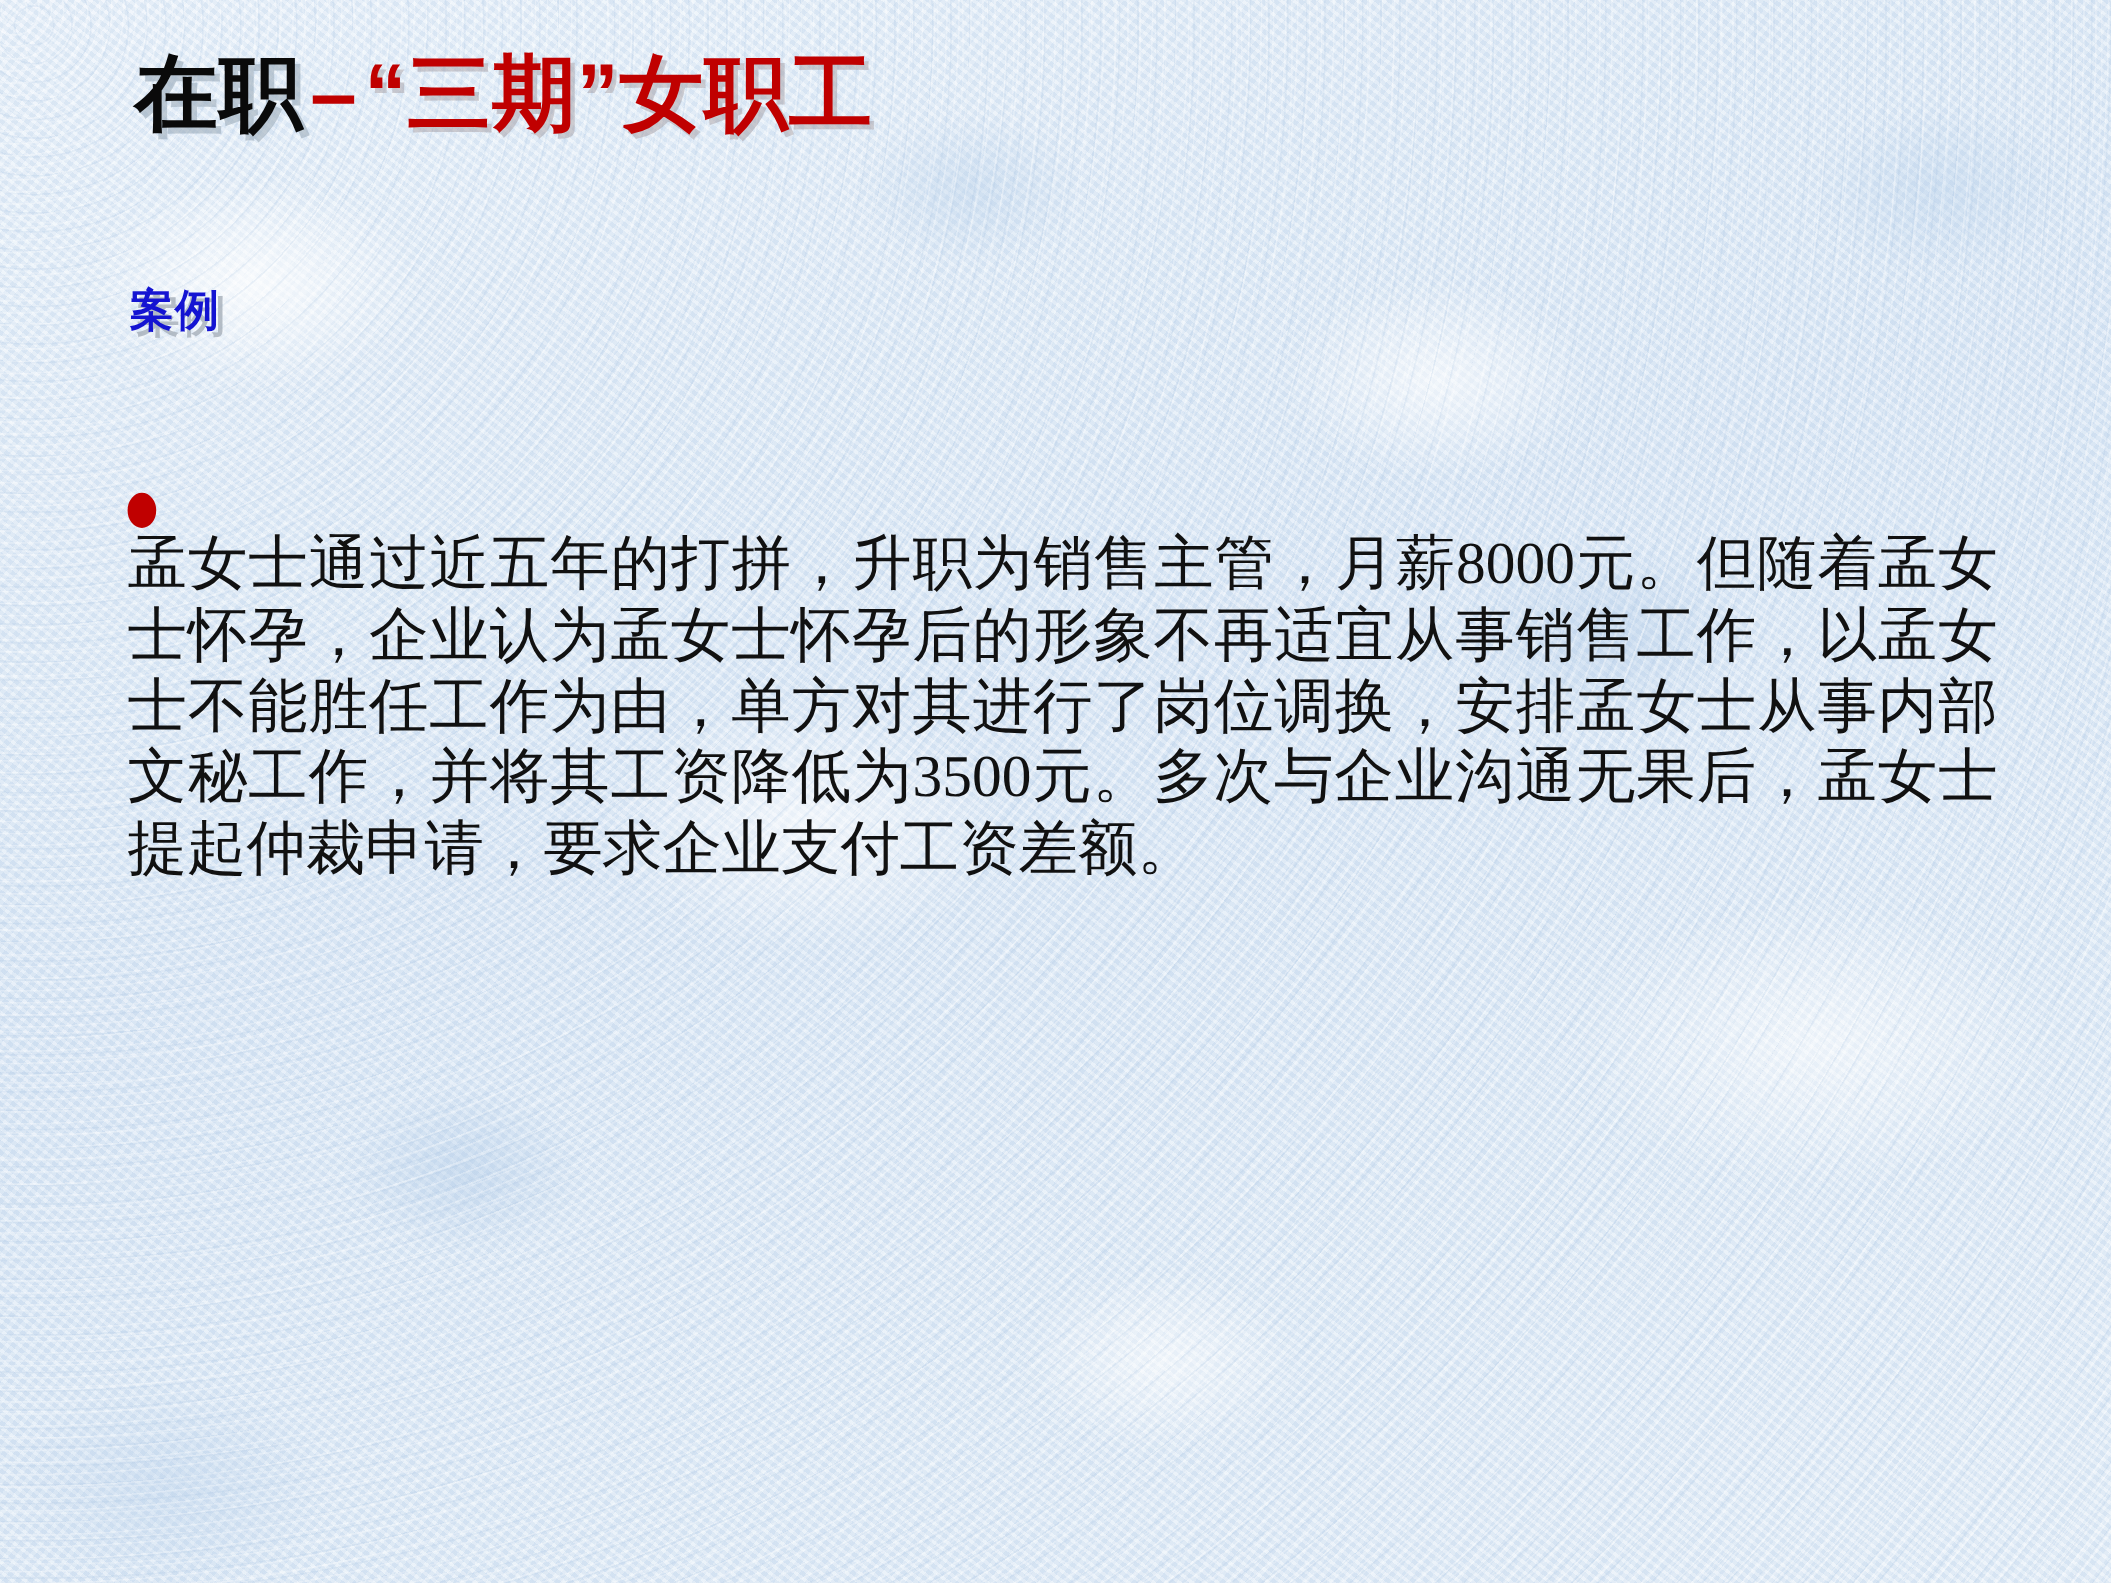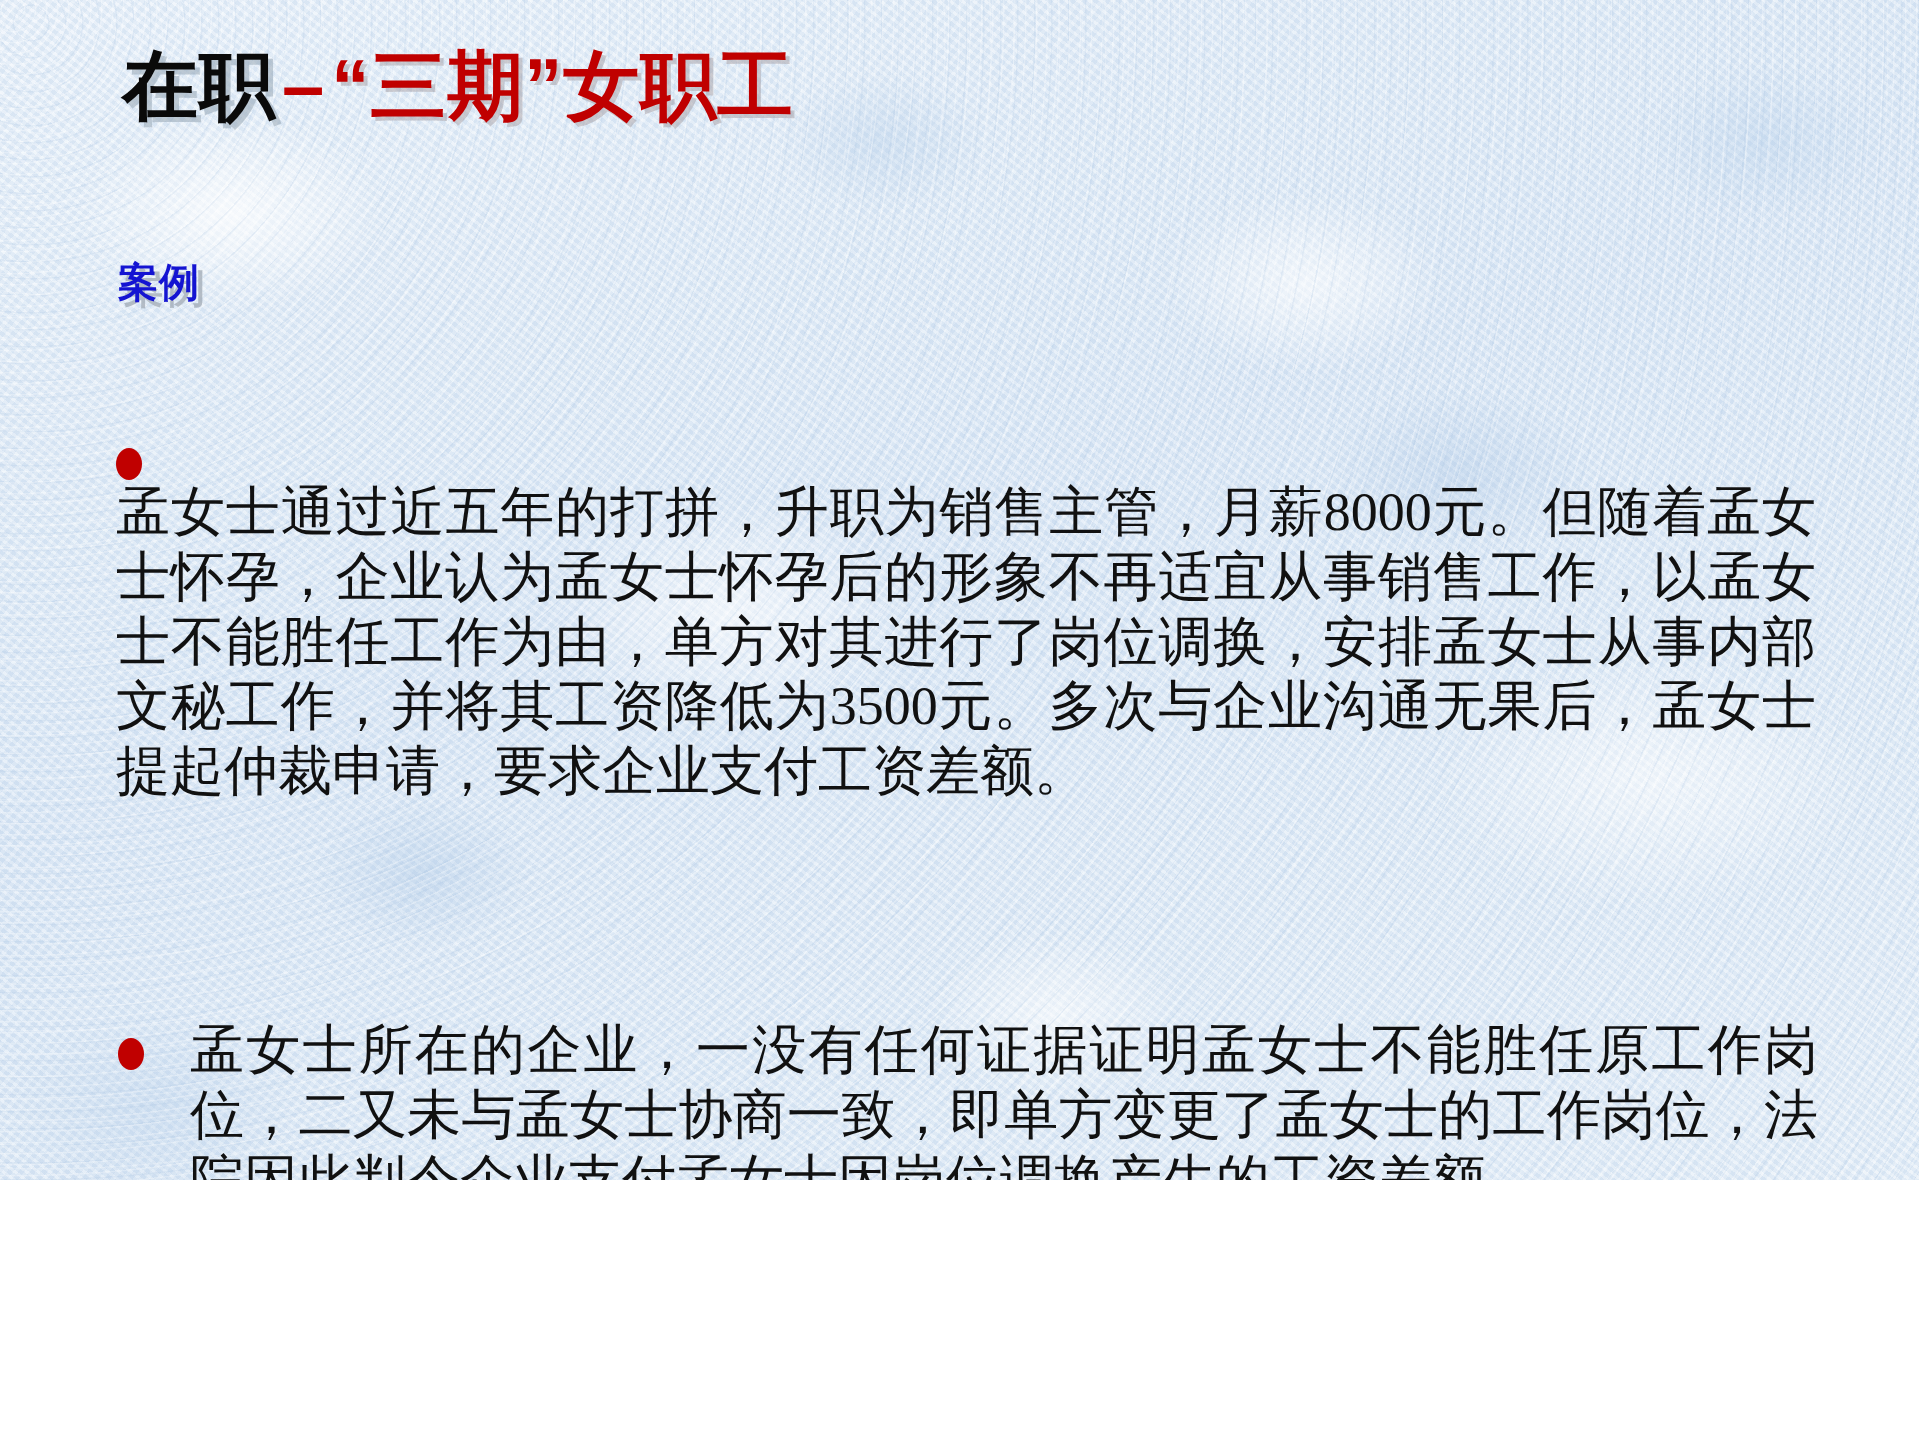--- a/index.html
+++ b/index.html
@@ -7,21 +7,21 @@
     padding: 0;
     background: #ffffff;
   }
   body {
     font-family: "Liberation Serif", "DejaVu Serif", serif;
   }
 
   #slide {
     position: relative;
     width: 1919px;
-    height: 1180px;
+    height: 1439px;
     overflow: hidden;
     background-color: #dfeaf6;
     background-image:
       radial-gradient(ellipse 220px 140px at 12% 18%, rgba(255,255,255,0.75), rgba(255,255,255,0) 70%),
       radial-gradient(ellipse 260px 160px at 38% 52%, rgba(255,255,255,0.60), rgba(255,255,255,0) 72%),
       radial-gradient(ellipse 200px 130px at 68% 24%, rgba(255,255,255,0.62), rgba(255,255,255,0) 70%),
       radial-gradient(ellipse 300px 180px at 86% 66%, rgba(255,255,255,0.55), rgba(255,255,255,0) 72%),
       radial-gradient(ellipse 180px 120px at 55% 86%, rgba(255,255,255,0.55), rgba(255,255,255,0) 70%),
       radial-gradient(ellipse 160px 110px at 22% 74%, rgba(180,205,232,0.45), rgba(180,205,232,0) 70%),
       radial-gradient(ellipse 190px 120px at 76% 40%, rgba(178,203,231,0.40), rgba(178,203,231,0) 72%),
@@ -136,19 +136,15 @@
     </div>
 
     <div id="heading-case" class="section-heading">案例</div>
 
     <div id="bullet-case" class="bullet-block">
       <span class="bullet-marker"></span>
       <span class="bullet-text">孟女士通过近五年的打拼，升职为销售主管，月薪8000元。但随着孟女士怀孕，企业认为孟女士怀孕后的形象不再适宜从事销售工作，以孟女士不能胜任工作为由，单方对其进行了岗位调换，安排孟女士从事内部文秘工作，并将其工资降低为3500元。多次与企业沟通无果后，孟女士提起仲裁申请，要求企业支付工资差额。</span>
     </div>
 
 
-    <div id="bullet-analysis" class="bullet-block">
-      <span class="bullet-marker"></span>
-      <span class="bullet-text">孟女士所在的企业，一没有任何证据证明孟女士不能胜任原工作岗位，二又未与孟女士协商一致，即单方变更了孟女士的工作岗位，法院因此判令企业支付孟女士因岗位调换产生的工资差额。</span>
-    </div>
 
   </div>
 </div>
 
 </body></html>

